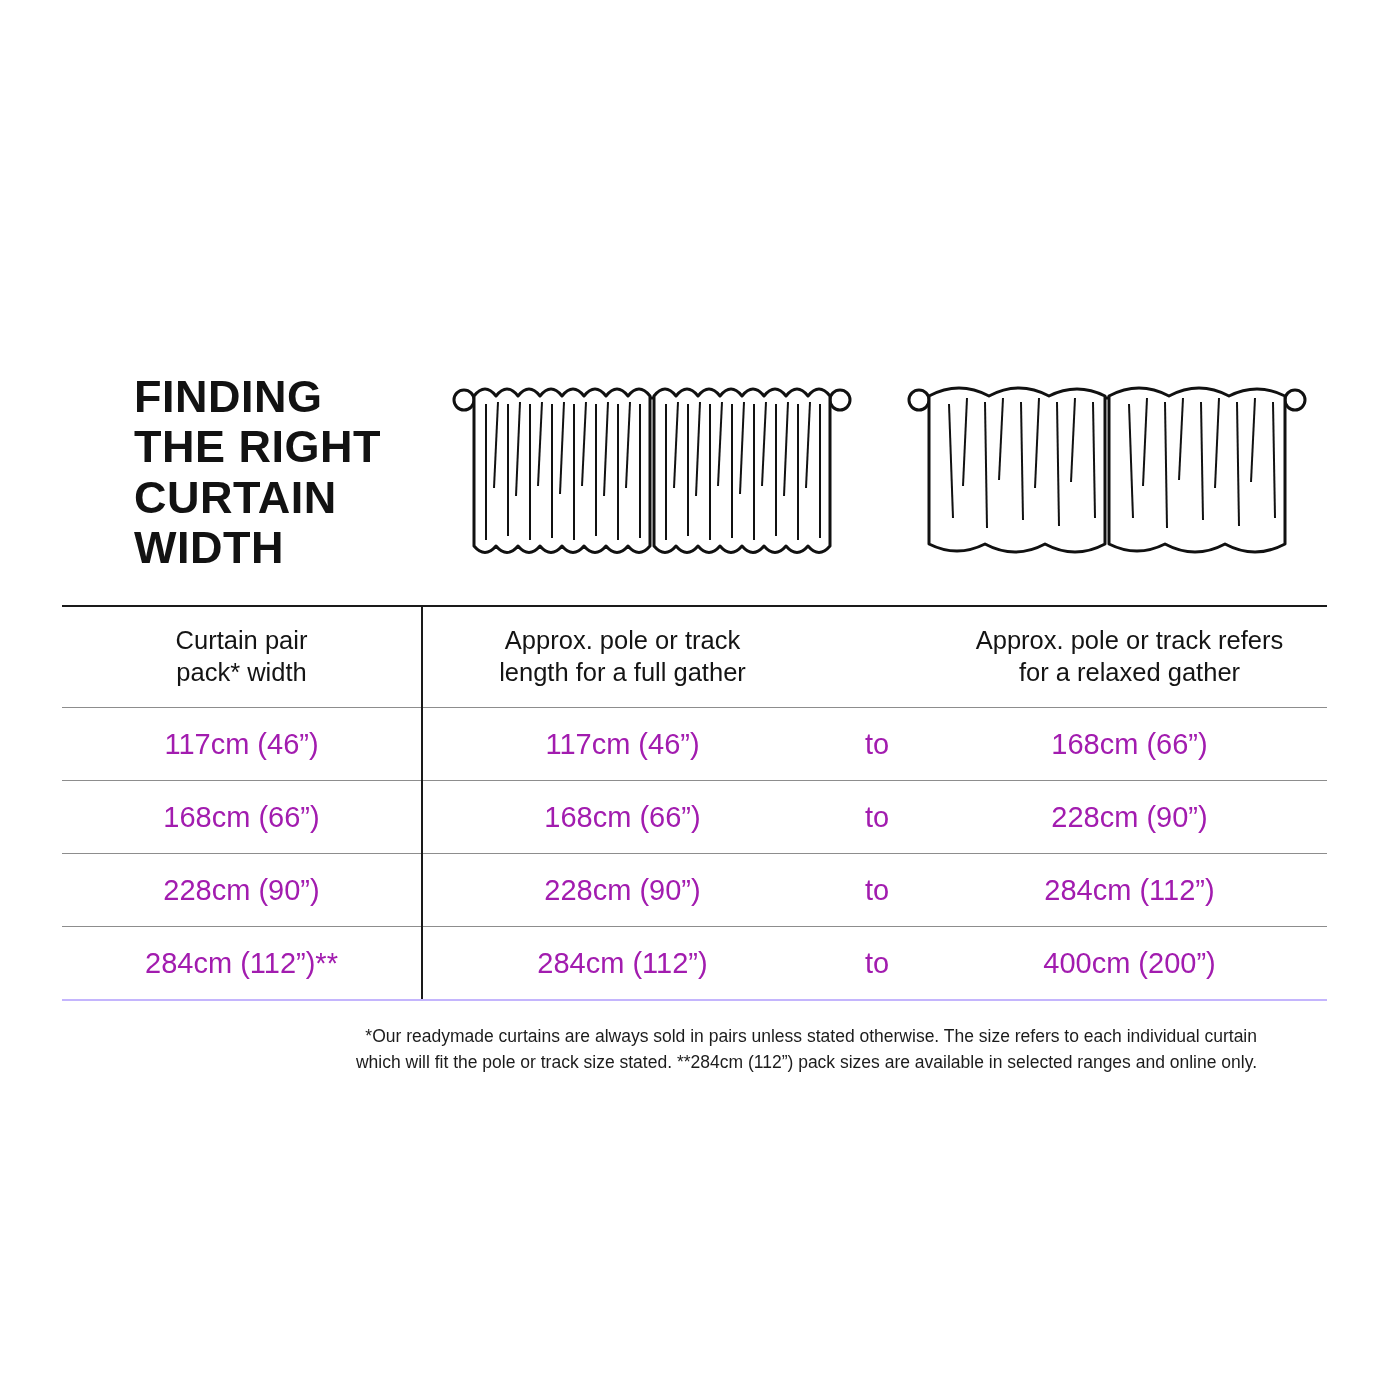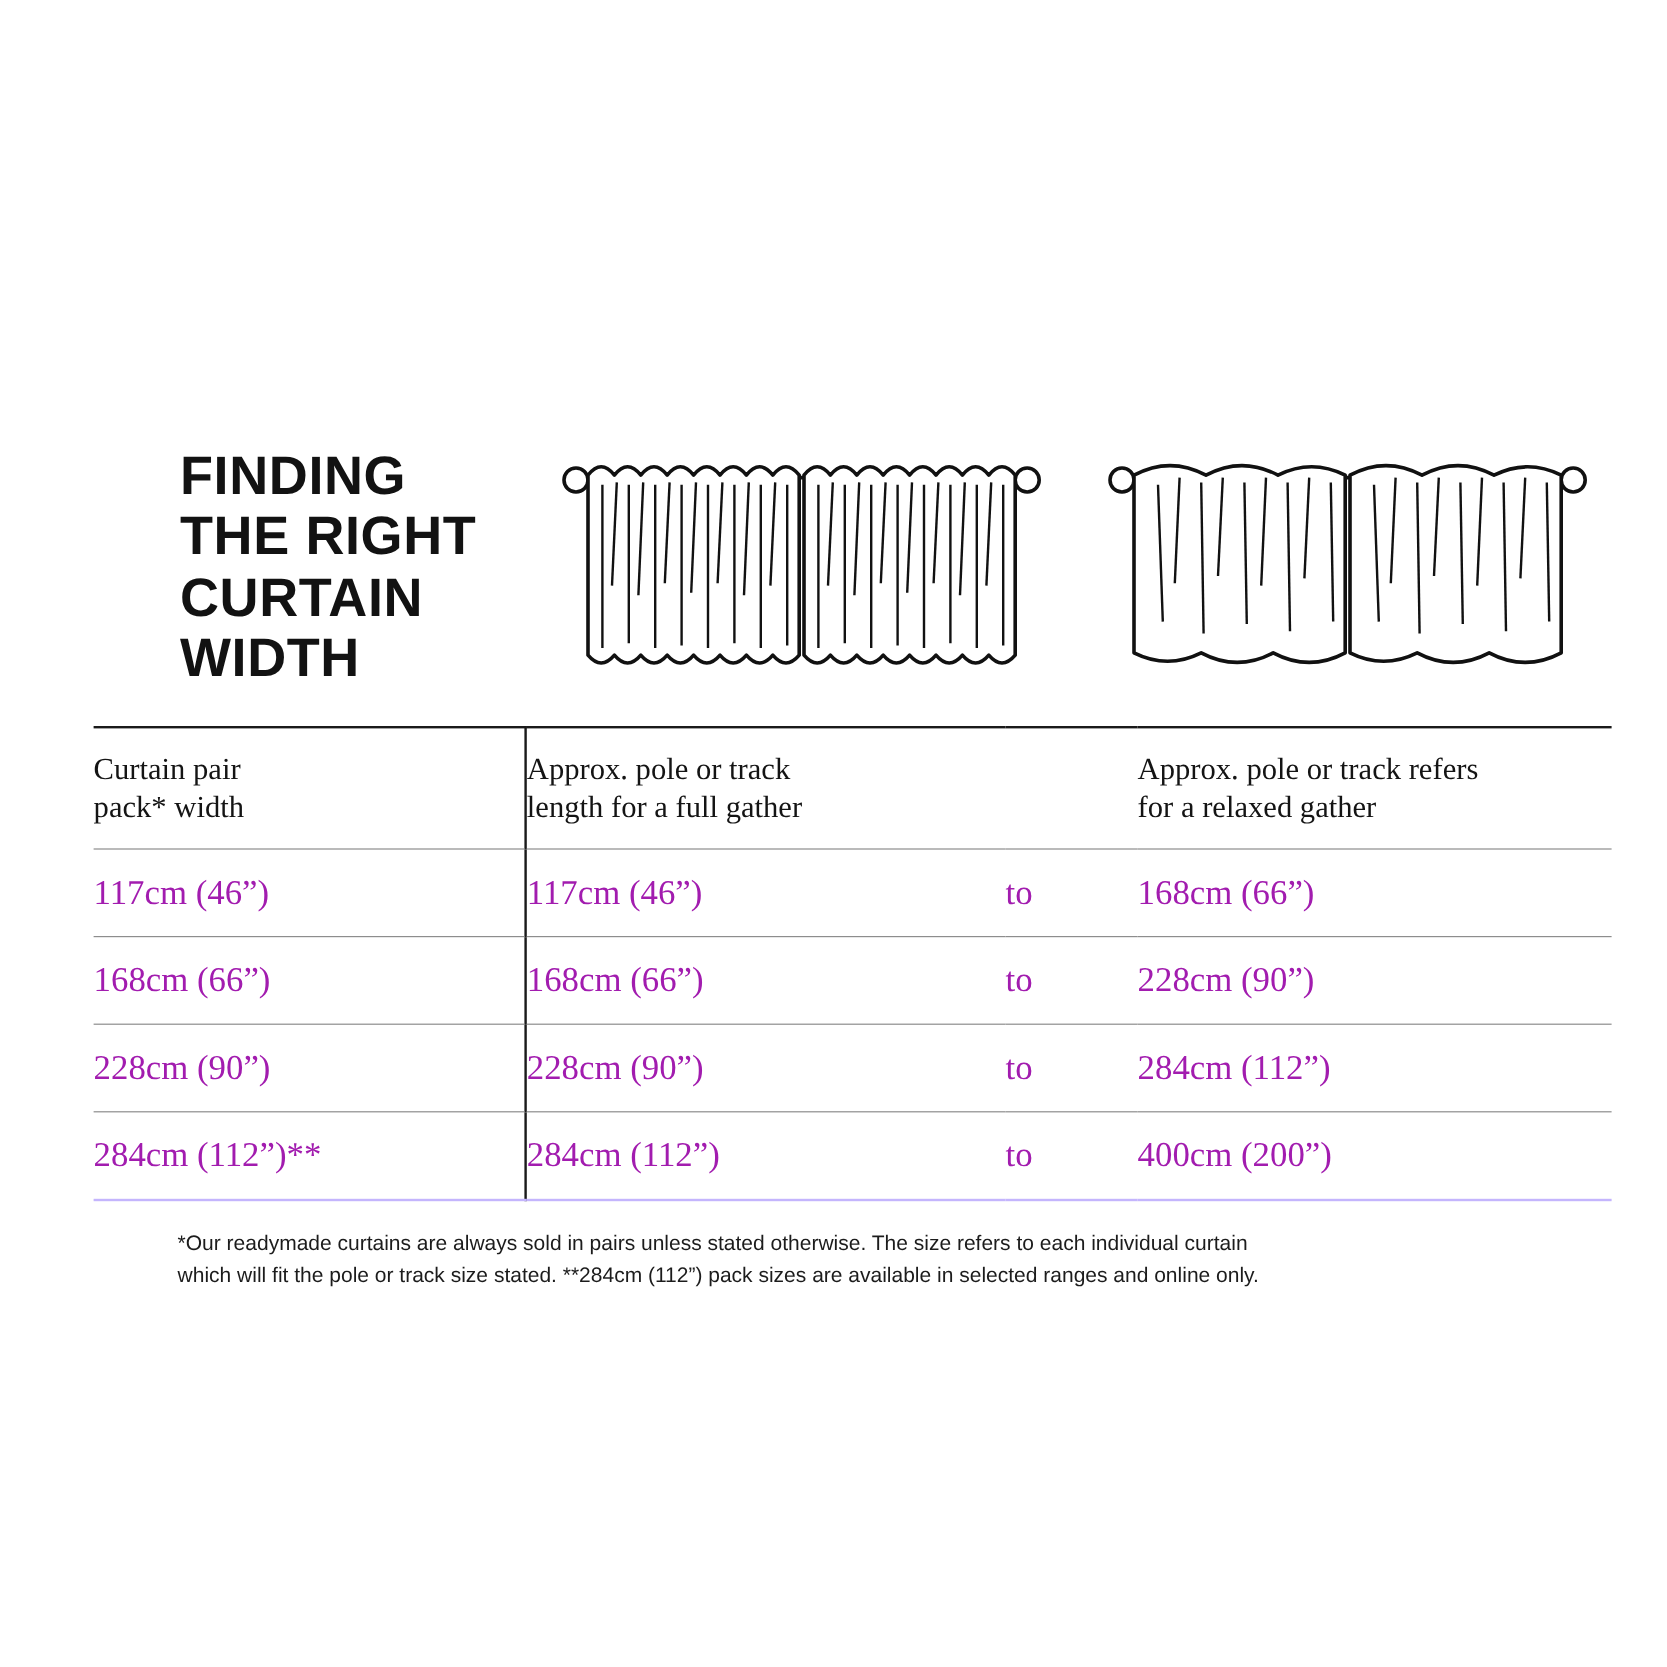--- a/index.html
+++ b/index.html
@@ -20,21 +20,21 @@
     position: absolute;
     left: 0;
     top: 0;
     width: 1389px;
     height: 1389px;
     background: #ffffff;
   }
 
   .content {
     position: absolute;
-    left: 78px;
+    left: 62px;
     top: 350px;
     width: 1265px;
   }
 
   
   .topzone {
     position: relative;
     height: 255px;
   }
 
@@ -59,24 +59,23 @@
 
   
   table.spec {
     border-collapse: collapse;
     width: 1265px;
     table-layout: fixed;
   }
   table.spec th,
   table.spec td {
     padding: 0;
-    text-align: left;
+    text-align: center;
     vertical-align: middle;
     font-weight: 400;
-    font-family: Liberation Serif, serif;
   }
   .hrow th {
     font-size: 25.5px;
     line-height: 1.25;
     height: 100px;
     color: #141414;
     border-top: 2px solid #1a1a1a;
     border-bottom: 1px solid #8d8d8d;
   }
   .drow td {
@@ -91,21 +90,21 @@
   
   .c1 { width: 360px; border-right: 2px solid #1a1a1a; }
   .c2 { width: 400px; }
   .c3 { width: 110px; }
   .c4 { width: 395px; }
 
   .to { font-size: 27px; }
 
   .footnote {
     margin-top: 22px;
-    text-align: left;
+    text-align: right;
     font-size: 17.5px;
     line-height: 1.5;
     color: #1c1c1c;
     padding: 0 70px;
     white-space: pre-line;
   }
 </style>
 </head>
 <body>
 

